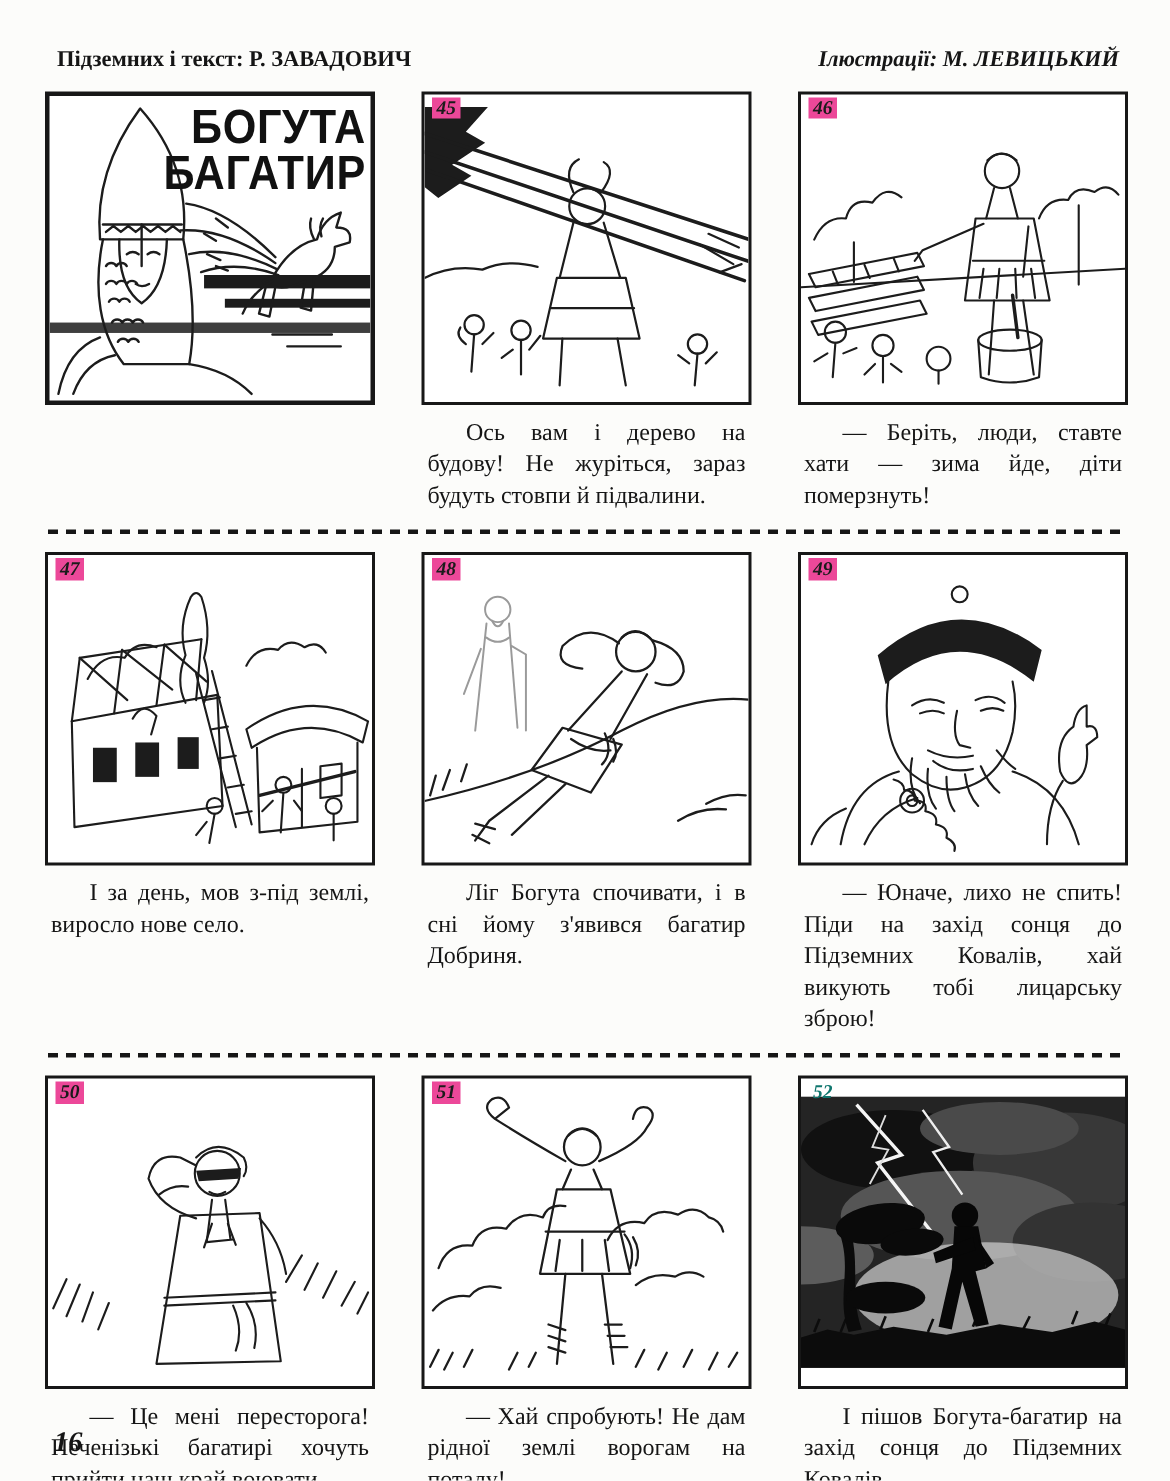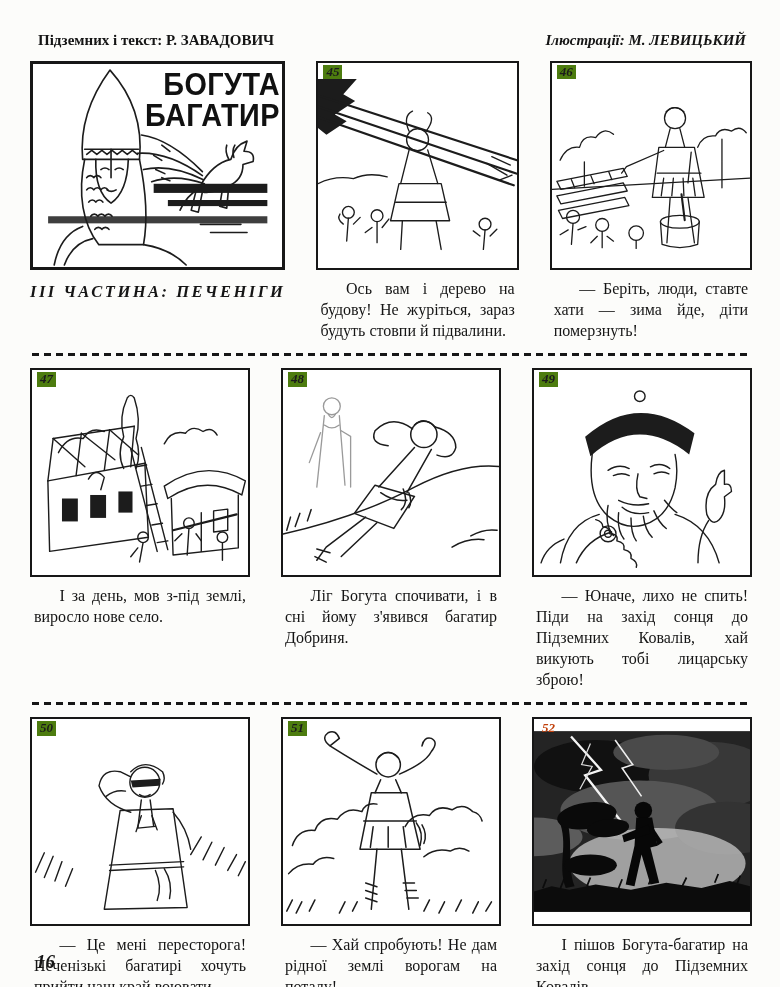--- a/index.html
+++ b/index.html
@@ -32,24 +32,24 @@
     border:2px solid #171717;
     height:205px;
     background:#fff;
     overflow:hidden;
   }
   .panel-box.title-box{border-width:3px;height:203px;}
   .panel-box svg{display:block;width:100%;height:100%;}
   .pnum{
     position:absolute;top:2px;left:5px;
     font:italic bold 13px "Liberation Serif", serif;
-    background:#4d7c0f;padding:0 3px;line-height:1.1;
+    background:#ec4899;padding:0 3px;line-height:1.1;
     color:#1b1b1b;
   }
-  .pnum.inverse{background:transparent;color:#c2410c;}
+  .pnum.inverse{background:transparent;color:#0f766e;}
   .caption{
     margin:9px 4px 0 4px;
     font-size:16px;line-height:1.3;
     text-align:justify;
     text-indent:1.6em;
     min-height:40px;
   }
   .center-note{
     margin-top:16px;text-align:center;text-indent:0;
     font-size:14.6px;
@@ -130,21 +130,20 @@
           <path class="ink" d="M150,120 Q162,98 180,94 Q184,80 196,76 L193,86 Q204,86 202,96 L192,99 Q192,114 178,120 L176,142 L169,140 L172,122 Q160,128 152,126 L148,146 L141,144 L146,124 Q140,122 150,120 Z"></path>
           <path class="ink" d="M178,94 q-4,-8 -2,-14 M183,92 q-2,-7 1,-12"></path>
           <path class="ink" d="M150,122 Q136,130 130,144"></path>
           <path class="ink" d="M150,158 h40 M160,166 h36"></path>
         </svg>
       </div>
       <div class="title-lines">
         <div>БОГУТА</div>
         <div>БАГАТИР</div>
       </div>
-      <div class="part-line">ІІІ ЧАСТИНА: ПЕЧЕНІГИ</div>
     </div>
 
     <div class="cell">
       <div class="panel-box">
         <svg viewBox="0 0 235 205">
           <path class="ink-fill" d="M0,0 L46,0 L30,18 L44,26 L20,42 L34,50 L10,66 L0,58 Z"></path>
           <path class="ink-thick" d="M-4,18 L235,96 M-2,32 L235,112 M2,46 L232,126"></path>
           <path class="ink" d="M200,100 l24,14 M206,92 l22,10 M214,120 l16,-6"></path>
           <path class="ink" d="M0,124 q20,-10 42,-6 q18,-8 40,-2"></path>
 

